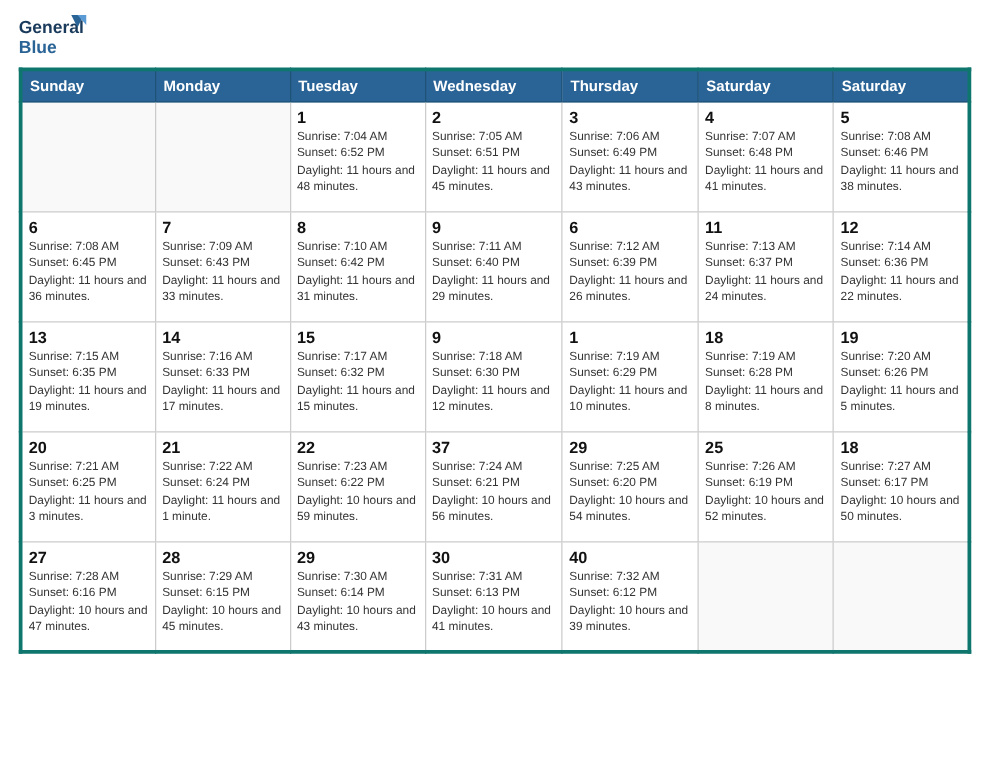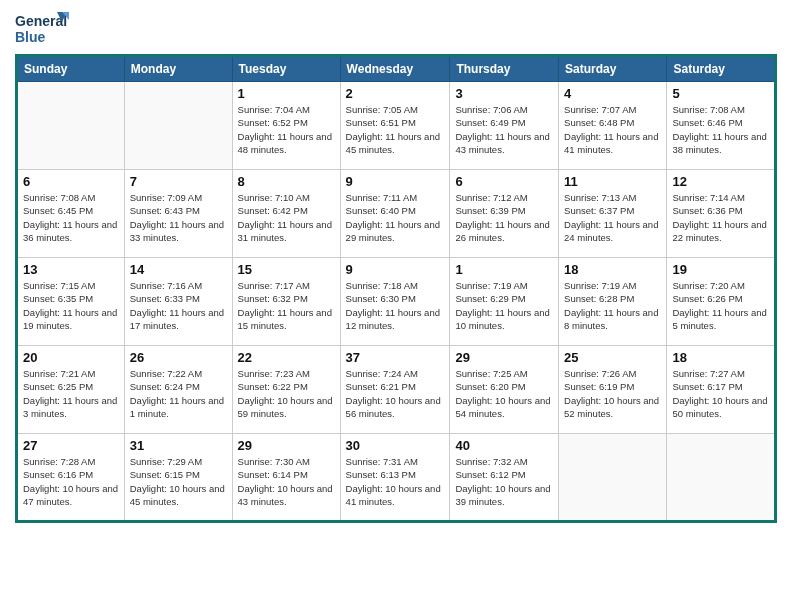--- a/index.html
+++ b/index.html
@@ -199,21 +199,21 @@
             <span class="day-number">19</span>
             <div class="day-info">Sunrise: 7:20 AM<br>Sunset: 6:26 PM<br>Daylight: 11 hours and 5 minutes.</div>
           </td>
         </tr>
         <tr class="week-row">
           <td>
             <span class="day-number">20</span>
             <div class="day-info">Sunrise: 7:21 AM<br>Sunset: 6:25 PM<br>Daylight: 11 hours and 3 minutes.</div>
           </td>
           <td>
-            <span class="day-number">26</span>
+            <span class="day-number">21</span>
             <div class="day-info">Sunrise: 7:22 AM<br>Sunset: 6:24 PM<br>Daylight: 11 hours and 1 minute.</div>
           </td>
           <td>
             <span class="day-number">22</span>
             <div class="day-info">Sunrise: 7:23 AM<br>Sunset: 6:22 PM<br>Daylight: 10 hours and 59 minutes.</div>
           </td>
           <td>
             <span class="day-number">37</span>
             <div class="day-info">Sunrise: 7:24 AM<br>Sunset: 6:21 PM<br>Daylight: 10 hours and 56 minutes.</div>
           </td>
@@ -229,21 +229,21 @@
             <span class="day-number">18</span>
             <div class="day-info">Sunrise: 7:27 AM<br>Sunset: 6:17 PM<br>Daylight: 10 hours and 50 minutes.</div>
           </td>
         </tr>
         <tr class="week-row">
           <td>
             <span class="day-number">27</span>
             <div class="day-info">Sunrise: 7:28 AM<br>Sunset: 6:16 PM<br>Daylight: 10 hours and 47 minutes.</div>
           </td>
           <td>
-            <span class="day-number">31</span>
+            <span class="day-number">28</span>
             <div class="day-info">Sunrise: 7:29 AM<br>Sunset: 6:15 PM<br>Daylight: 10 hours and 45 minutes.</div>
           </td>
           <td>
             <span class="day-number">29</span>
             <div class="day-info">Sunrise: 7:30 AM<br>Sunset: 6:14 PM<br>Daylight: 10 hours and 43 minutes.</div>
           </td>
           <td>
             <span class="day-number">30</span>
             <div class="day-info">Sunrise: 7:31 AM<br>Sunset: 6:13 PM<br>Daylight: 10 hours and 41 minutes.</div>
           </td>

